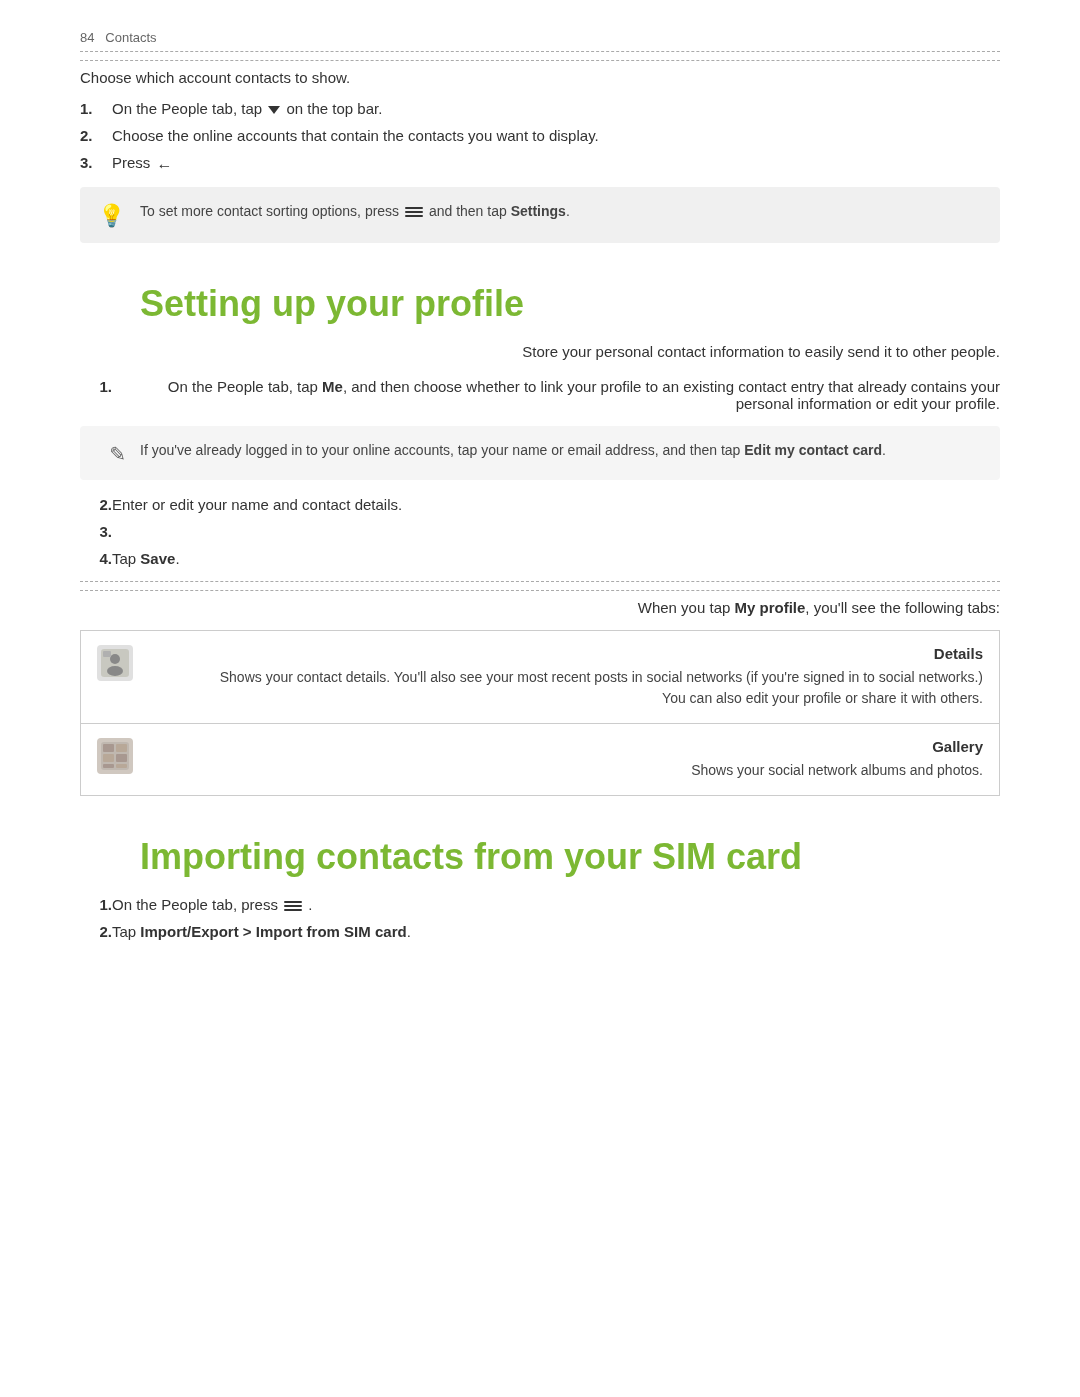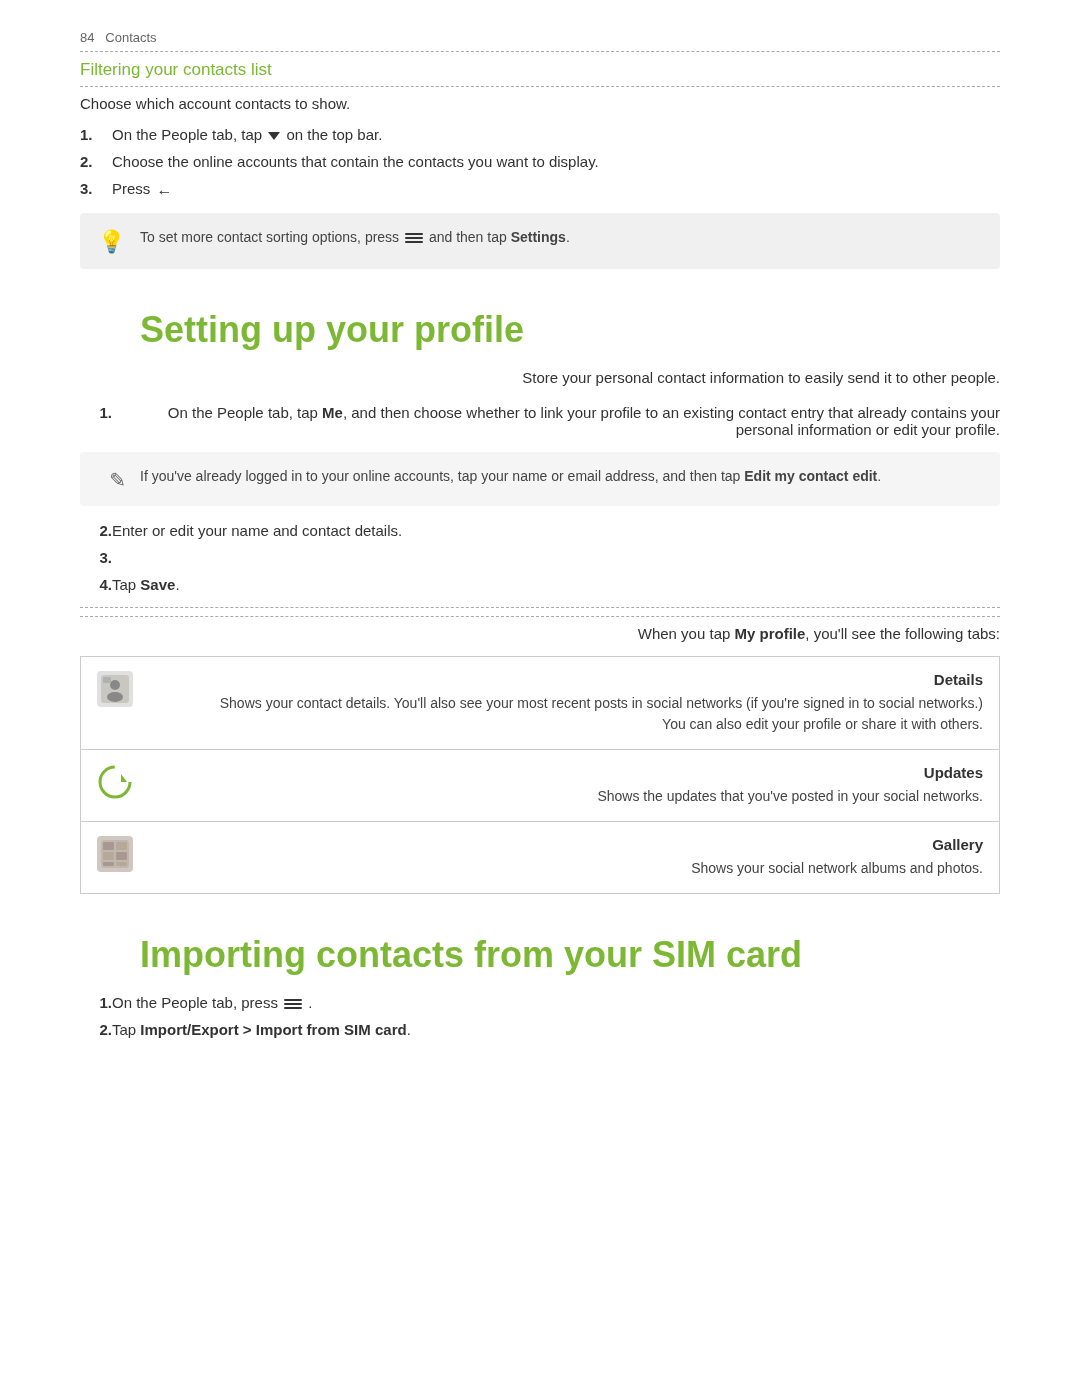--- a/index.html
+++ b/index.html
@@ -211,21 +211,20 @@
   </style>
 </head>
 <body>
 
 <div class="page-number">
   <span>84</span>&nbsp;&nbsp;&nbsp;<span>Contacts</span>
 </div>
 
 <div class="top-section">
   <hr class="section-divider">
-  <div class="section-title-green">Filtering your contacts list</div>
   <hr class="section-divider">
   <div class="section-subtitle">Choose which account contacts to show.</div>
 
   <ol class="step-list">
     <li>
       <span class="step-num">1.</span>
       <span>
         On the People tab, tap&nbsp;<span class="arrow-down-inline"></span>&nbsp;on the top bar.
       </span>
     </li>
@@ -258,21 +257,21 @@
       <span class="step-num">1.</span>
       <span>
         On the People tab, tap <span class="bold">Me</span>, and then choose whether to link your profile to an existing contact entry that already contains your personal information or edit your profile.
       </span>
     </li>
   </ol>
 
   <div class="note-box">
     <div class="note-icon">✎</div>
     <div class="note-text">
-      If you've already logged in to your online accounts, tap your name or email address, and then tap <span class="bold">Edit my contact edit</span>.
+      If you've already logged in to your online accounts, tap your name or email address, and then tap <span class="bold">Edit my contact card</span>.
     </div>
   </div>
 
   <ol class="step-list">
 
     <li>
       <span class="step-num">2.</span>
       <span>Enter or edit your name and contact details.</span>
     </li>
 
@@ -307,34 +306,20 @@
               <rect x="2" y="2" width="8" height="6" fill="#b0b0b0" rx="1"></rect>
             </svg>
           </div>
         </td>
         <td>
           <span class="tab-name">Details</span>
           <span class="tab-desc">Shows your contact details. You'll also see your most recent posts in social networks (if you're signed in to social networks.) You can also edit your profile or share it with others.</span>
         </td>
       </tr>
 
-      <tr>
-        <td class="tab-icon-cell">
-          <div style="width:36px; height:36px; display:flex; align-items:center; justify-content:center;">
-            <svg width="36" height="36" viewBox="0 0 36 36">
-              <circle cx="18" cy="18" r="15" fill="none" stroke="#7cb833" stroke-width="3" stroke-dasharray="70 24"></circle>
-              <polygon points="24,10 30,18 24,18" fill="#7cb833"></polygon>
-            </svg>
-          </div>
-        </td>
-        <td>
-          <span class="tab-name">Updates</span>
-          <span class="tab-desc">Shows the updates that you've posted in your social networks.</span>
-        </td>
-      </tr>
 
       <tr>
         <td class="tab-icon-cell">
           <div style="width:36px; height:36px; background:#d0c8c0; border-radius:4px; display:flex; align-items:center; justify-content:center; overflow:hidden;">
             <svg width="28" height="28" viewBox="0 0 28 28">
               <rect width="28" height="28" fill="#c0b8b0" rx="3"></rect>
               <rect x="2" y="2" width="11" height="8" fill="#a89890" rx="1"></rect>
               <rect x="15" y="2" width="11" height="8" fill="#b8a898" rx="1"></rect>
               <rect x="2" y="12" width="11" height="8" fill="#b8a898" rx="1"></rect>
               <rect x="15" y="12" width="11" height="8" fill="#a89890" rx="1"></rect>

